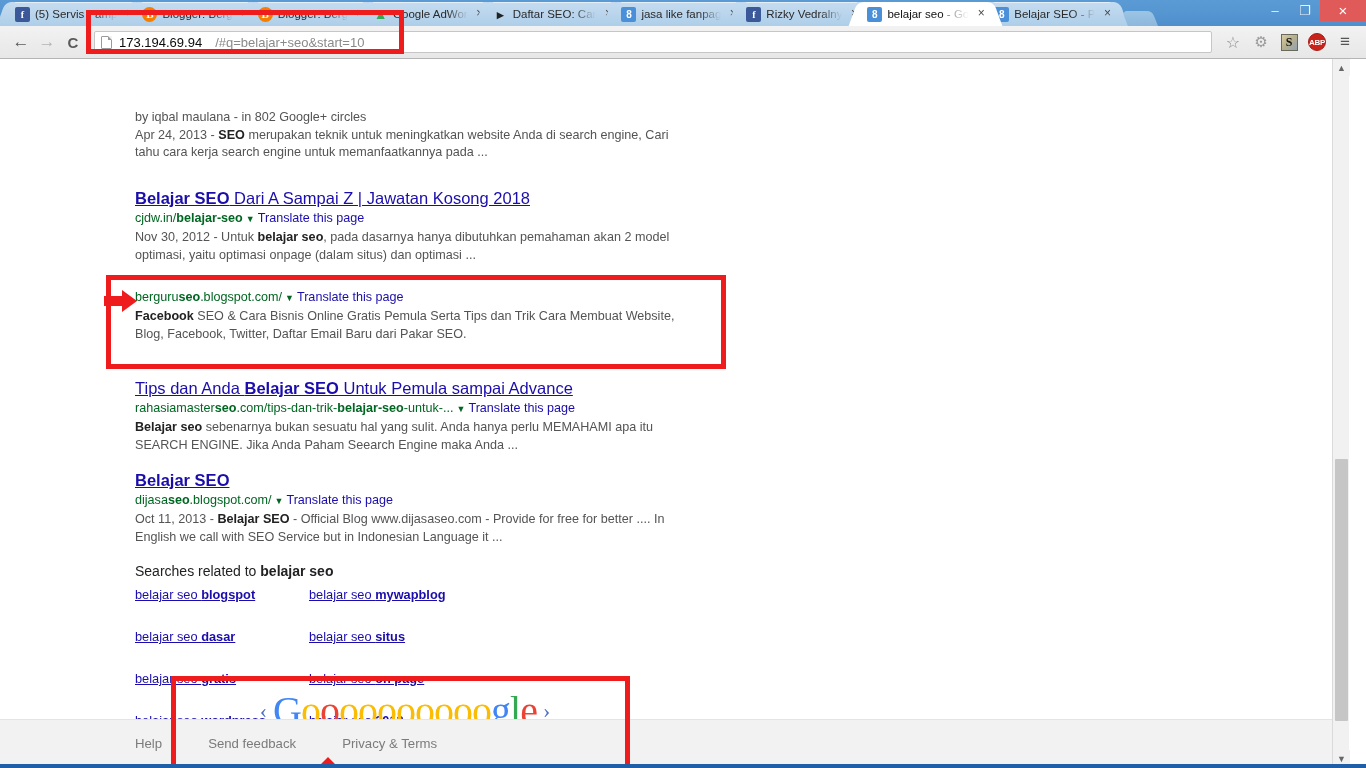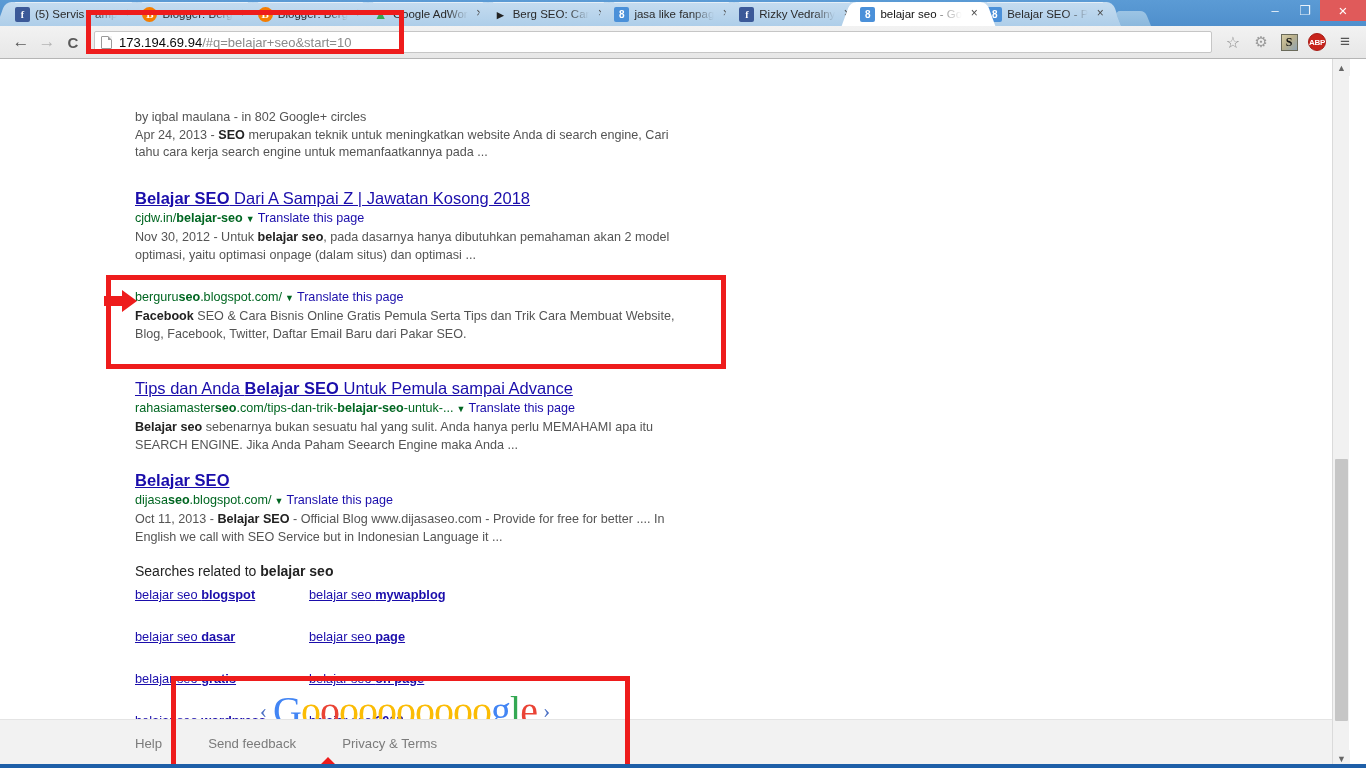--- a/index.html
+++ b/index.html
@@ -161,21 +161,21 @@
     flex: 0 0 11px;
     position: relative;
   }
   #page-icon::after{
     content:""; position:absolute; top:-1px; right:-1px;
     border-width: 0 4px 4px 0; border-style: solid;
     border-color: #9a9a9a #f4f4f4;
   }
   #url-text { white-space: nowrap; font-family:"Liberation Sans",sans-serif; }
   #url-host { color: #0b0b0b; }
-  #url-path { color: #8a8a8a; }
+  #url-path { color: #8a8a8a; padding-left: 13px; }
   .tb-icon {
     width: 26px; height: 26px; flex: 0 0 26px;
     display: flex; align-items: center; justify-content: center;
     margin-left: 2px;
   }
   #star-icon { color: #8a8a8a; font-size: 16px; }
   #gear-icon { color:#9a9a9a; font-size: 15px; }
   #ext-s-icon {
     width: 17px; height: 17px; flex:0 0 17px;
     background: linear-gradient(135deg,#d8cfa8 0%, #b9b08c 45%, #8fa3b4 100%);
@@ -397,21 +397,21 @@
       <span class="tab-title">Blogger: Berg</span>
       <span class="tab-close">×</span>
     </div>
     <div class="tab">
       <span class="tab-fav fav-adwords">▲</span>
       <span class="tab-title">Google AdWor</span>
       <span class="tab-close">×</span>
     </div>
     <div class="tab">
       <span class="tab-fav fav-dasar">▸</span>
-      <span class="tab-title">Berg SEO: Car</span>
+      <span class="tab-title">Daftar SEO: Car</span>
       <span class="tab-close">×</span>
     </div>
     <div class="tab">
       <span class="tab-fav fav-blue8">8</span>
       <span class="tab-title">jasa like fanpag</span>
       <span class="tab-close">×</span>
     </div>
     <div class="tab">
       <span class="tab-fav fav-fb">f</span>
       <span class="tab-title">Rizky Vedralny</span>
@@ -489,21 +489,21 @@
         </div>
 
       </div>
 
       <div id="related">
         <div id="related-heading"><span>Searches related to </span><b>belajar seo</b></div>
         <div id="related-grid">
           <a class="related-link"><span>belajar seo </span><b>blogspot</b></a>
           <a class="related-link"><span>belajar seo </span><b>mywapblog</b></a>
           <a class="related-link"><span>belajar seo </span><b>dasar</b></a>
-          <a class="related-link"><span>belajar seo </span><b>page</b></a>
+          <a class="related-link"><span>belajar seo </span><b>situs</b></a>
           <a class="related-link"><span>belajar seo </span><b>gratis</b></a>
           <a class="related-link"><span>belajar seo </span><b>on page</b></a>
           <a class="related-link"><span>belajar seo </span><b>wordpress</b></a>
           <a class="related-link"><span>belajar seo </span><b>2013</b></a>
         </div>
       </div>
 
       <div id="pagination">
         <div id="logo-row">
           <span id="logo-prev">‹</span>

